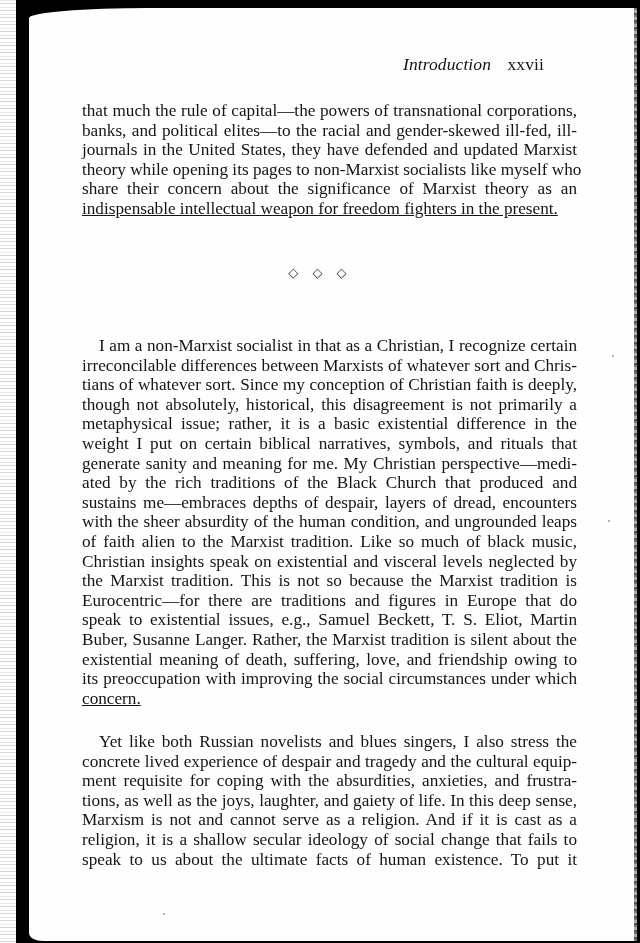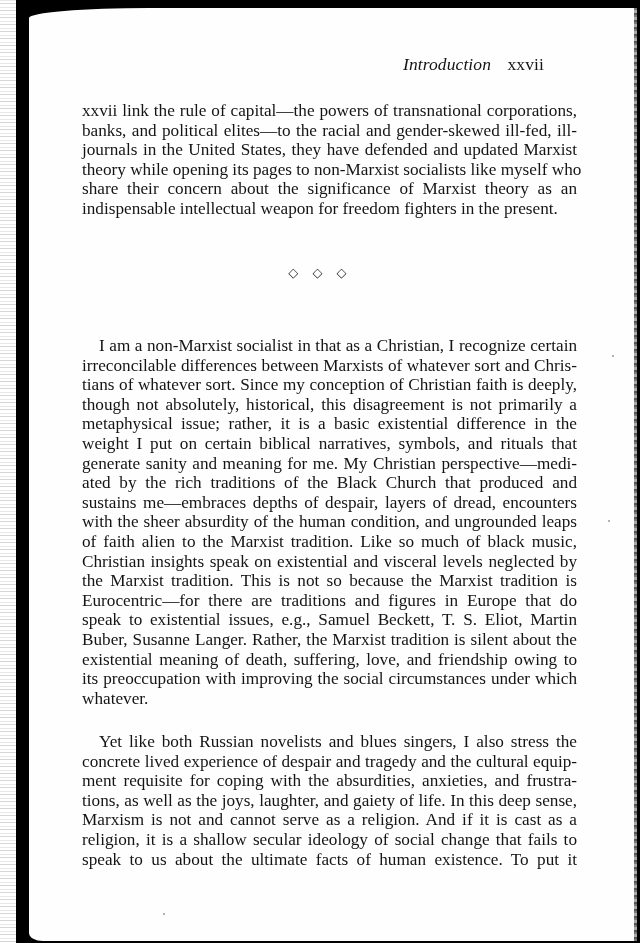--- a/index.html
+++ b/index.html
@@ -31,21 +31,21 @@
   .running-head {
     position: absolute; top: 54px; right: 96px;
     font-size: 17.5px; letter-spacing: 0.1px; white-space: nowrap;
   }
   .running-head .section { font-style: italic; margin-right: 12px; }
   .text-block {
     position: absolute; left: 82px; width: 495px;
     font-size: 17.2px; line-height: 19.6px;
   }
   .line { display: block; text-align: justify; text-align-last: justify; white-space: nowrap; height: 19.6px; }
-  .line.last { text-align-last: left; }
+  .line.last { text-align-last: left; text-decoration: underline; }
   .line.indent { padding-left: 17px; margin-top: 24px; }
   .ornament {
     position: absolute; top: 265px; left: 0; width: 640px; text-align: center;
     font-family: "DejaVu Sans", sans-serif; font-size: 13px; letter-spacing: 5px; color: #222;
   }
   .speck { position: absolute; width: 2px; height: 2px; background: #999; border-radius: 1px; }
 </style>
 </head>
 <body>
 
@@ -55,21 +55,21 @@
 
 <div class="page"></div>
 <div class="right-edge"></div>
 
 <div class="running-head">
   <span class="section">Introduction</span>
   <span class="pagenum">xxvii</span>
 </div>
 
 <div class="text-block" style="top:101px;">
-  <span class="line">xxvii link the rule of capital—the powers of transnational corporations,</span>
+  <span class="line">that much the rule of capital—the powers of transnational corporations,</span>
   <span class="line">banks, and political elites—to the racial and gender-skewed ill-fed, ill-</span>
   <span class="line">journals in the United States, they have defended and updated Marxist</span>
   <span class="line">theory while opening its pages to non-Marxist socialists like myself who</span>
   <span class="line">share their concern about the significance of Marxist theory as an</span>
   <span class="line last">indispensable intellectual weapon for freedom fighters in the present.</span>
 </div>
 
 <div class="ornament">◇ ◇ ◇</div>
 
 <div class="text-block" style="top:312px;">
@@ -84,21 +84,21 @@
   <span class="line">sustains me—embraces depths of despair, layers of dread, encounters</span>
   <span class="line">with the sheer absurdity of the human condition, and ungrounded leaps</span>
   <span class="line">of faith alien to the Marxist tradition. Like so much of black music,</span>
   <span class="line">Christian insights speak on existential and visceral levels neglected by</span>
   <span class="line">the Marxist tradition. This is not so because the Marxist tradition is</span>
   <span class="line">Eurocentric—for there are traditions and figures in Europe that do</span>
   <span class="line">speak to existential issues, e.g., Samuel Beckett, T. S. Eliot, Martin</span>
   <span class="line">Buber, Susanne Langer. Rather, the Marxist tradition is silent about the</span>
   <span class="line">existential meaning of death, suffering, love, and friendship owing to</span>
   <span class="line">its preoccupation with improving the social circumstances under which</span>
-  <span class="line last">whatever.</span>
+  <span class="line last">concern.</span>
 </div>
 
 <div class="text-block" style="top:708px;">
   <span class="line indent">Yet like both Russian novelists and blues singers, I also stress the</span>
   <span class="line">concrete lived experience of despair and tragedy and the cultural equip-</span>
   <span class="line">ment requisite for coping with the absurdities, anxieties, and frustra-</span>
   <span class="line">tions, as well as the joys, laughter, and gaiety of life. In this deep sense,</span>
   <span class="line">Marxism is not and cannot serve as a religion. And if it is cast as a</span>
   <span class="line">religion, it is a shallow secular ideology of social change that fails to</span>
   <span class="line">speak to us about the ultimate facts of human existence. To put it</span>

